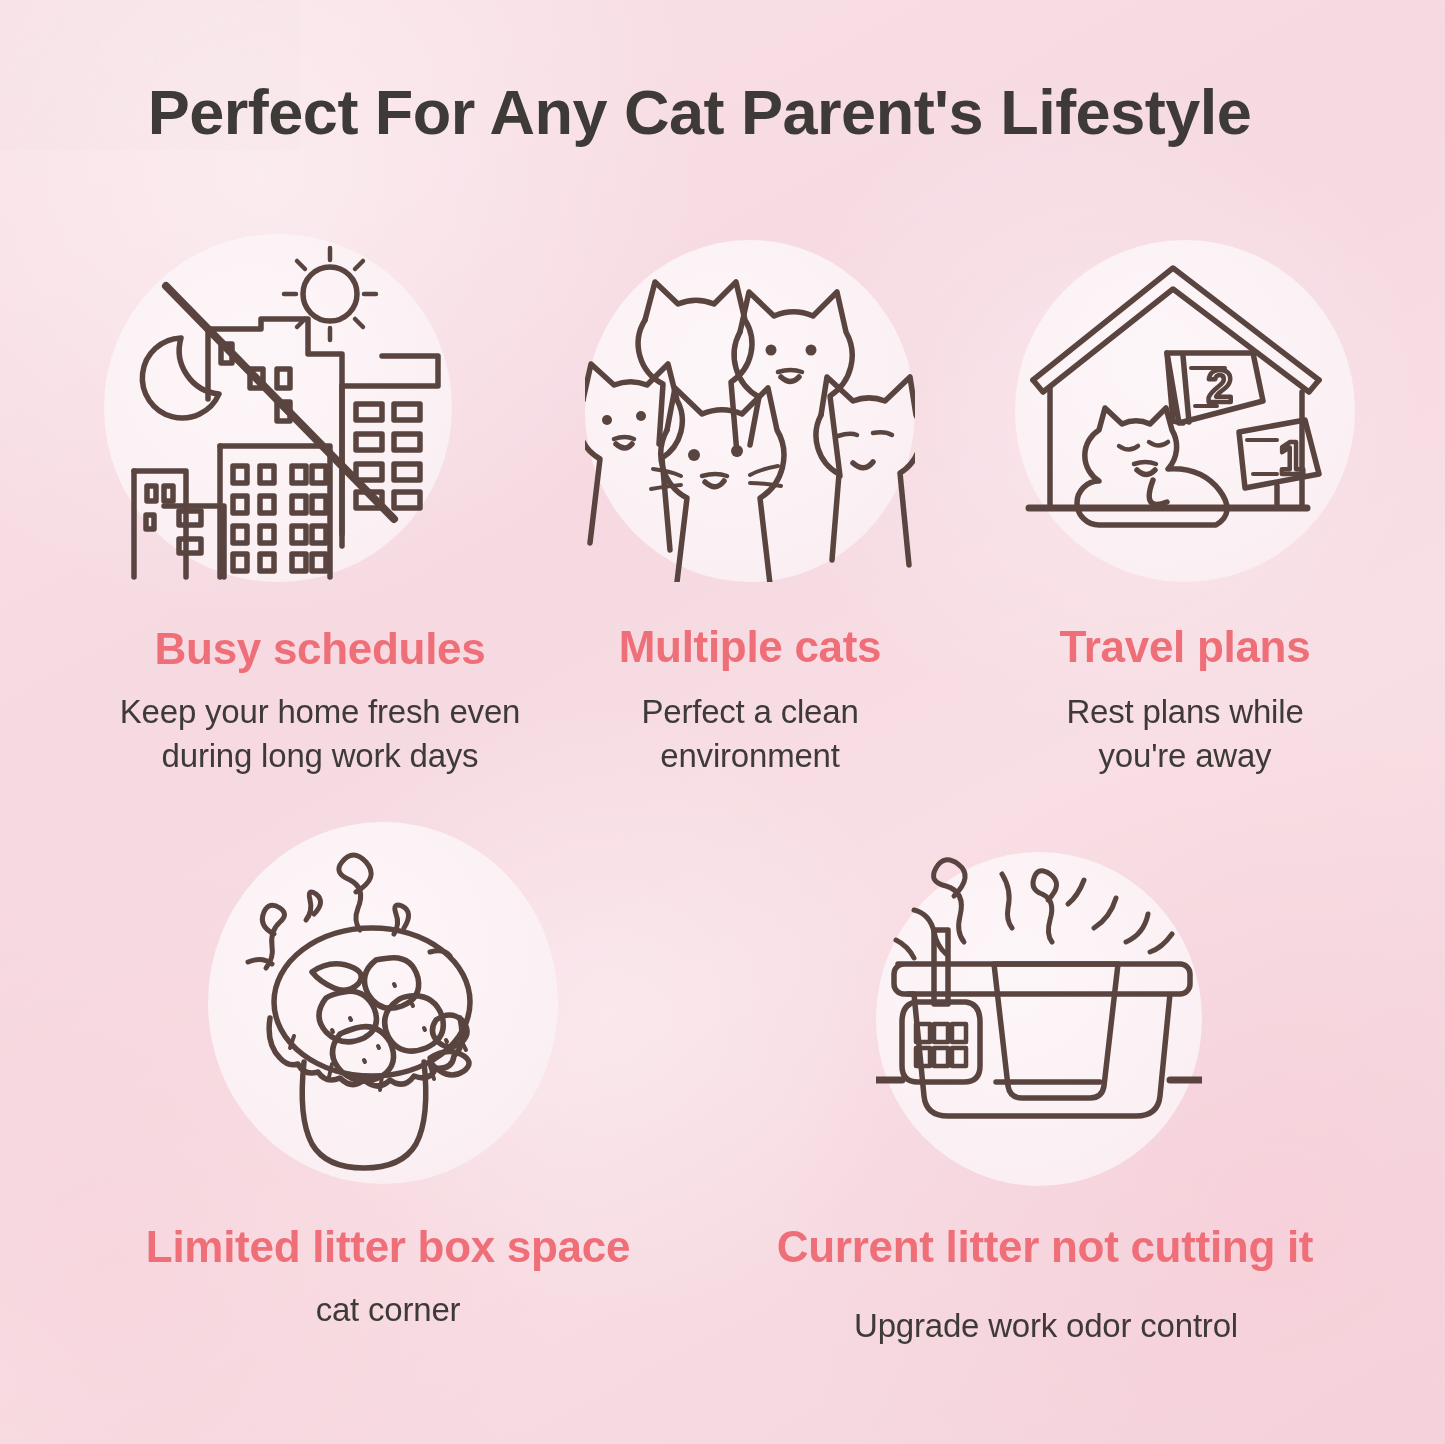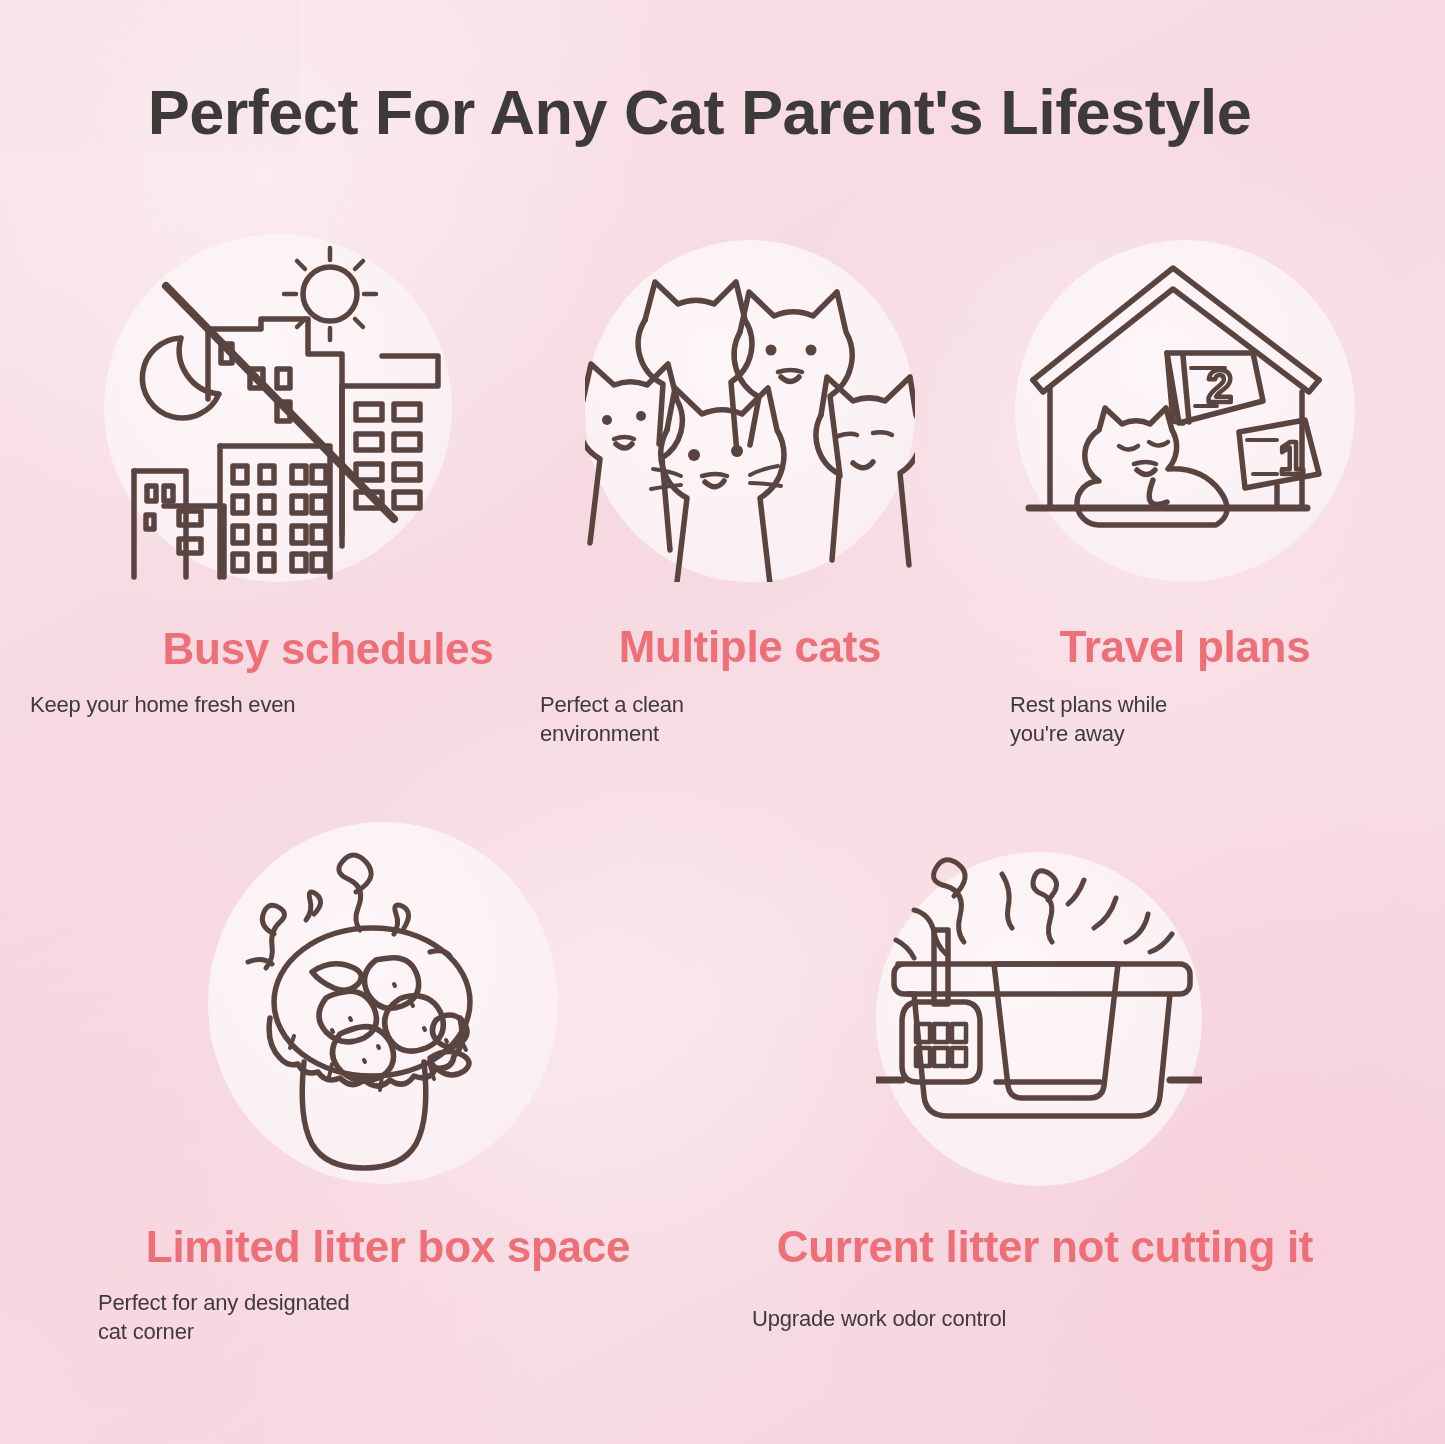--- a/index.html
+++ b/index.html
@@ -62,35 +62,36 @@
     position: absolute;
     text-align: center;
     font-size: 44px;
     font-weight: bold;
     color: #ef6f79;
     white-space: nowrap;
     letter-spacing: -0.3px;
   }
   .card-sub {
     position: absolute;
-    font-size: 22px;
+    text-align: center;
+    font-size: 33px;
     line-height: 1.33;
     color: #3e3a37;
     letter-spacing: -0.2px;
   }
 
   
   #circle-busy      { left: 104px;  top: 234px;  width: 348px; height: 348px; }
   #circle-multi     { left: 585px;  top: 240px;  width: 330px; height: 342px; }
   #circle-travel    { left: 1015px; top: 240px;  width: 340px; height: 342px; }
   
   #circle-limited   { left: 208px;  top: 822px;  width: 350px; height: 362px; }
   #circle-current   { left: 876px;  top: 852px;  width: 326px; height: 334px; }
 
-  #head-busy    { left: 38px;   top: 624px;  width: 580px; }
+  #head-busy    { left: 30px;   top: 624px;  width: 580px; }
   #sub-busy     { left: 30px;   top: 690px;  width: 580px; }
   #head-multi   { left: 500px;  top: 622px;  width: 500px; }
   #sub-multi    { left: 540px;  top: 690px;  width: 420px; }
   #head-travel  { left: 995px;  top: 622px;  width: 380px; }
   #sub-travel   { left: 1010px; top: 690px;  width: 350px; }
 
   #head-limited { left: 68px;   top: 1222px; width: 640px; }
   #sub-limited  { left: 98px;   top: 1288px; width: 580px; }
   #head-current { left: 722px;  top: 1222px; width: 646px; }
   #sub-current  { left: 752px;  top: 1304px; width: 588px; }
@@ -350,36 +351,36 @@
     </g>
 
     <line x1="-14" y1="228" x2="26" y2="228" stroke-width="7"></line>
     <line x1="294" y1="228" x2="336" y2="228" stroke-width="7"></line>
   </svg>
 </div>
 
 <div class="card-head" id="head-busy">Busy schedules</div>
 <div class="card-sub" id="sub-busy">
   <div>Keep your home fresh even</div>
+  <div>during long work days</div>
 </div>
 
 <div class="card-head" id="head-multi">Multiple cats</div>
 <div class="card-sub" id="sub-multi">
   <div>Perfect a clean</div>
   <div>environment</div>
 </div>
 
 <div class="card-head" id="head-travel">Travel plans</div>
 <div class="card-sub" id="sub-travel">
   <div>Rest plans while</div>
   <div>you're away</div>
 </div>
 
 <div class="card-head" id="head-limited">Limited litter box space</div>
 <div class="card-sub" id="sub-limited">
-  <div>Perfect for any designated</div>
   <div>cat corner</div>
 </div>
 
 <div class="card-head" id="head-current">Current litter not cutting it</div>
 <div class="card-sub" id="sub-current">
   <div>Upgrade work odor control</div>
 </div>
 
 </body></html>

